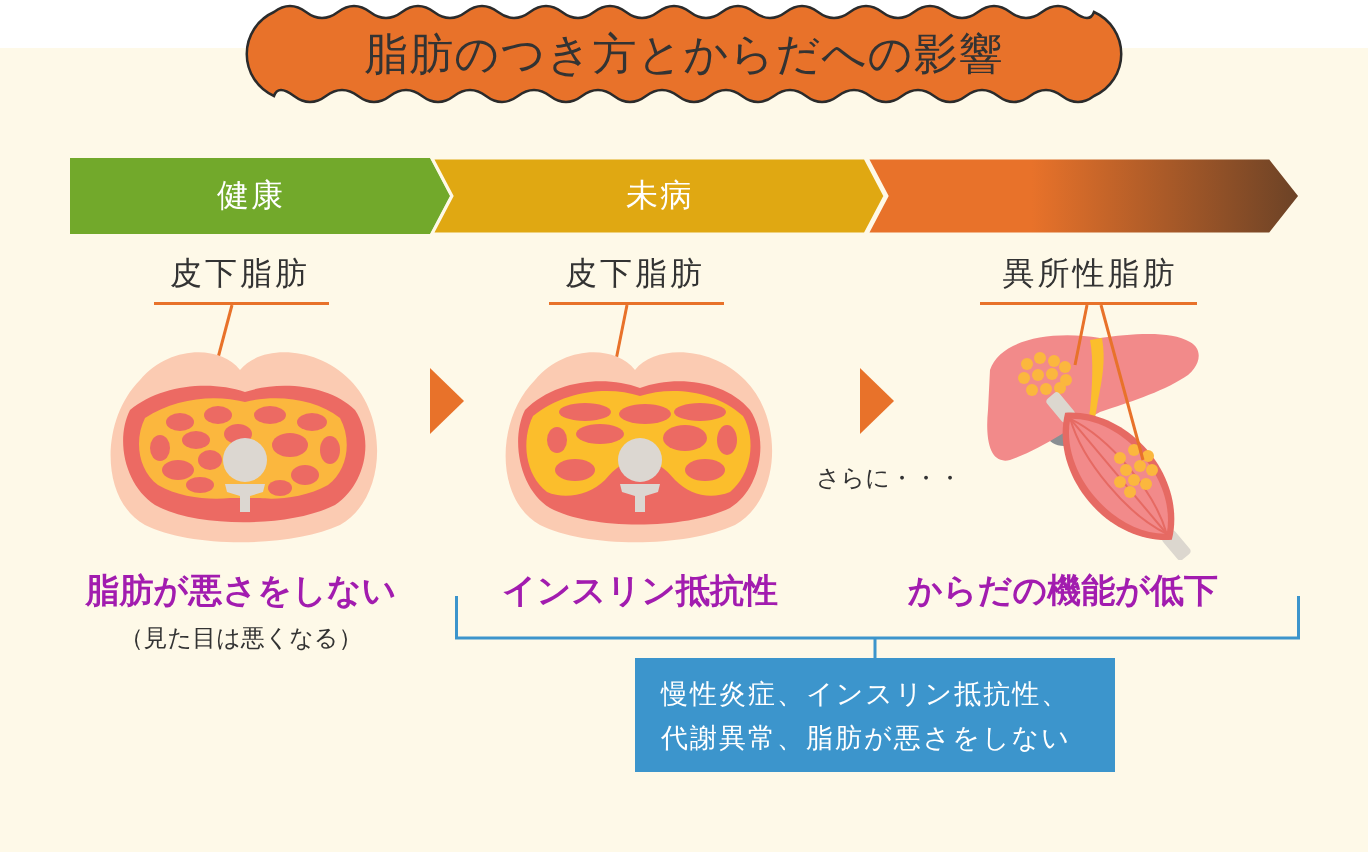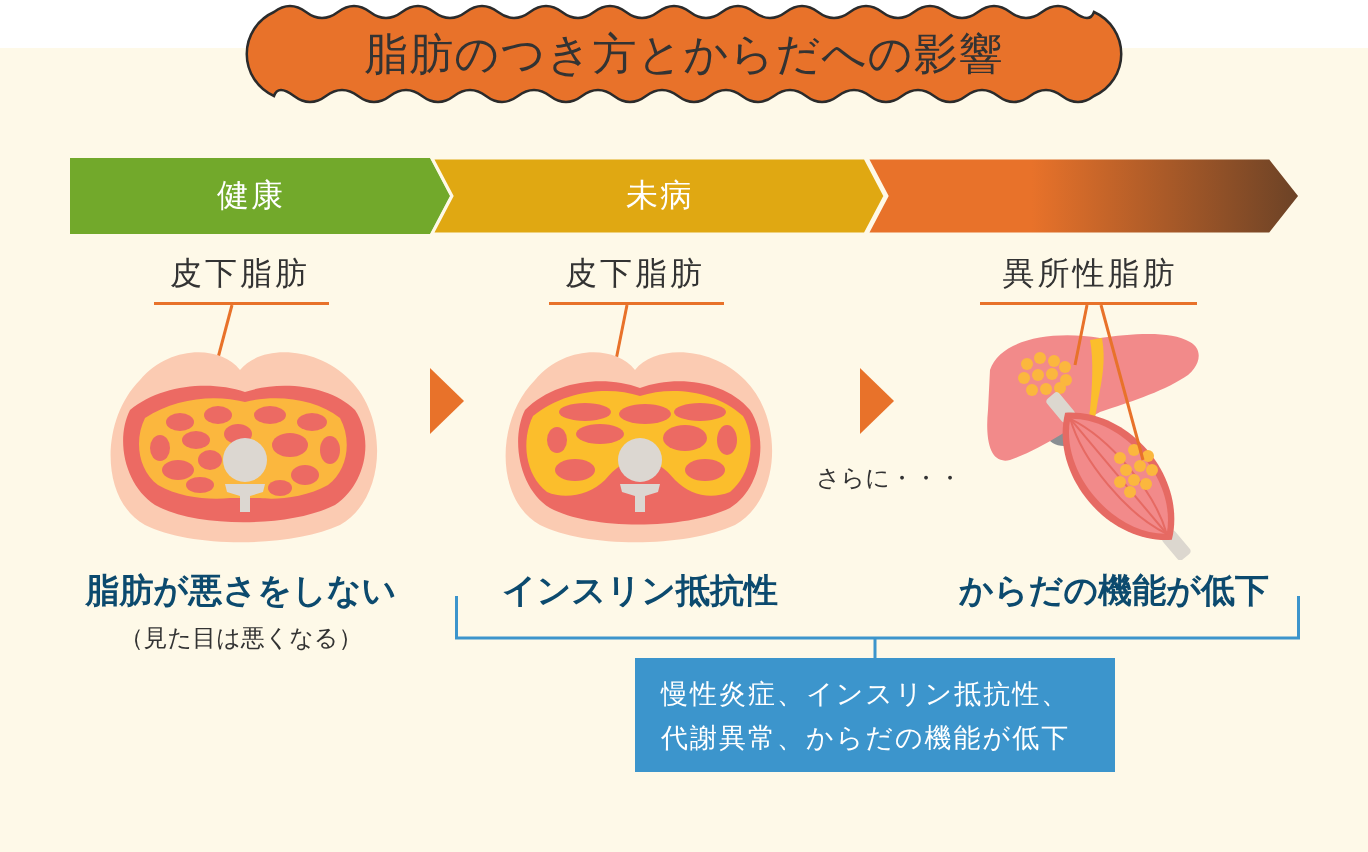--- a/index.html
+++ b/index.html
@@ -26,21 +26,21 @@
   .stage-label {
     position: absolute; top: 0; height: 76px; display: flex; align-items: center; justify-content: center;
     color: #ffffff; font-size: 32px; letter-spacing: 2px;
   }
   .fat-label {
     position: absolute; font-size: 32px; color: #333; text-align: center; letter-spacing: 3px;
   }
   .underline { position: absolute; height: 3px; background: #e8722a; }
   .illus { position: absolute; }
   .desc {
-    position: absolute; font-size: 34px; font-weight: bold; color: #0c4a6e; text-align: center; white-space: nowrap;
+    position: absolute; font-size: 34px; font-weight: bold; color: #a21caf; text-align: center; white-space: nowrap;
   }
   .subdesc {
     position: absolute; font-size: 24px; font-weight: normal; color: #333; text-align: center; white-space: nowrap;
   }
   .sarani { position: absolute; left: 816px; top: 462px; font-size: 24px; font-weight: normal; color: #333; }
   .bracket { position: absolute; }
   .bluebox {
     position: absolute; left: 635px; top: 658px; width: 480px; height: 114px;
     background: #3c95cc; color: #ffffff; font-size: 27px; line-height: 44px;
     box-sizing: border-box; padding: 14px 0 0 26px; letter-spacing: 2px;
@@ -191,23 +191,23 @@
       <circle cx="166" cy="184" r="6"></circle>
     <circle cx="150" cy="192" r="6"></circle>
   </g>
   <line x1="107" y1="5" x2="95" y2="65" stroke="#e8722a" stroke-width="3"></line>
   <line x1="121" y1="5" x2="163" y2="160" stroke="#e8722a" stroke-width="3"></line>
 </svg>
 
 <div class="desc" style="left:60px;top:568px;width:362px">脂肪が悪さをしない</div>
 <div class="subdesc" style="left:60px;top:622px;width:362px">（見た目は悪くなる）</div>
 <div class="desc" style="left:470px;top:568px;width:340px">インスリン抵抗性</div>
-<div class="desc" style="left:919px;top:568px;width:390px">からだの機能が低下</div>
+<div class="desc" style="left:868px;top:568px;width:390px">からだの機能が低下</div>
 
 <svg class="bracket" style="left:455px;top:596px" width="846" height="64">
   <path d="M1.5,0 L1.5,42 L843.5,42 L843.5,0" fill="none" stroke="#3c95cc" stroke-width="3"></path>
   <line x1="420" y1="42" x2="420" y2="64" stroke="#3c95cc" stroke-width="3"></line>
 </svg>
 
 <div class="bluebox">
   <div>慢性炎症、インスリン抵抗性、</div>
-  <div>代謝異常、からだの機能が低下</div>
+  <div>代謝異常、脂肪が悪さをしない</div>
 </div>
 
 </body></html>

